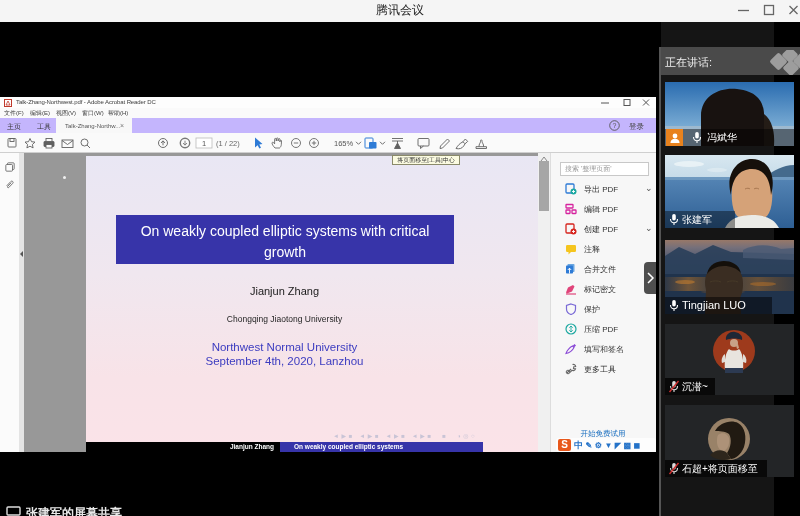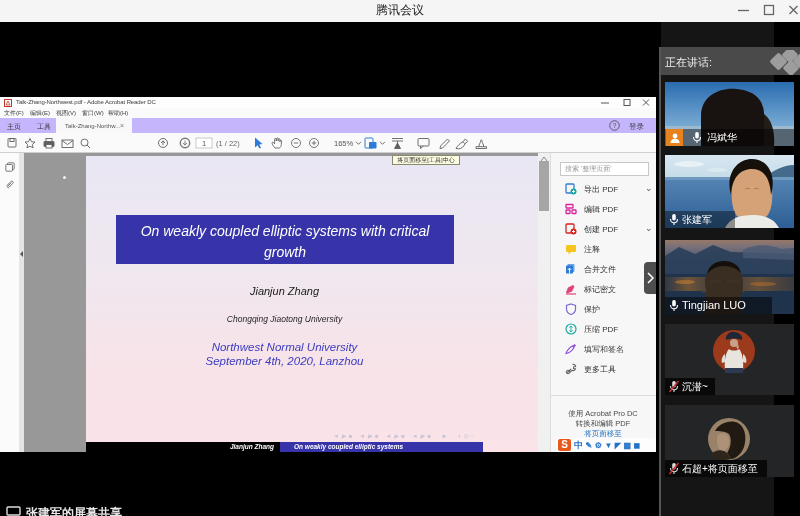--- a/index.html
+++ b/index.html
@@ -148,21 +148,21 @@
 
     <div class="abs" style="left:63px;top:23px;width:3px;height:3px;background:#f0f0f0;border-radius:50%;"></div>
 
     <svg class="abs" style="left:19px;top:97px;" width="5" height="8" viewBox="0 0 5 8">
         <path d="M4 1 L1 4 L4 7 Z" fill="#555"></path>
       </svg>
     <svg class="abs" style="left:550px;top:146px;" width="5" height="8" viewBox="0 0 5 8">
         <path d="M4 1 L1 4 L4 7 Z" fill="#555"></path>
       </svg>
 
-    <div class="abs" style="left:86px;top:3px;width:471px;height:296px;background:linear-gradient(180deg,#e9e7f4 0%,#f0e7ef 40%,#f8e3e8 75%,#fbe3e8 100%);overflow:hidden;font-style:italic;">
+    <div class="abs" style="left:86px;top:3px;width:471px;height:296px;background:linear-gradient(180deg,#e9e7f4 0%,#f0e7ef 40%,#f8e3e8 75%,#fbe3e8 100%);overflow:hidden;">
 
       <div class="abs" style="left:30px;top:59px;width:338px;height:49px;background:#3734a9;color:#fff;text-align:center;font-size:14px;line-height:1.5;padding-top:6px;">On weakly coupled elliptic systems with critical<br>growth</div>
       <div class="abs" style="left:0;top:129px;width:397px;text-align:center;font-size:11px;color:#1a1a1a;">Jianjun Zhang</div>
       <div class="abs" style="left:0;top:158px;width:397px;text-align:center;font-size:8.5px;color:#262626;">Chongqing Jiaotong University</div>
       <div class="abs" style="left:0;top:184px;width:397px;text-align:center;font-size:11.5px;color:#3c3cc0;line-height:1.25;">Northwest Normal University<br>September 4th, 2020, Lanzhou</div>
 
       <div class="abs" style="left:247px;top:276px;width:150px;font-size:6px;color:#c9c4d6;letter-spacing:2.6px;white-space:nowrap;">◄▶■&nbsp;◄▶■&nbsp;◄▶■&nbsp;◄▶■&nbsp;&nbsp;■&nbsp;&nbsp;◑◎○</div>
 
       <div class="abs" style="left:0;top:286px;width:194px;height:10px;background:#000;">
         <div style="text-align:right;font-size:6.5px;color:#fff;font-weight:bold;line-height:10px;padding-right:6px;">Jianjun Zhang</div>
@@ -264,22 +264,21 @@
     </div>
 
     <div class="abs" style="left:644px;top:109px;width:13px;height:32px;background:#4e4e4e;border-radius:4px 0 0 4px;">
       <svg style="position:absolute;left:2px;top:9px;" width="9" height="14" viewBox="0 0 9 14">
           <path d="M2 2 L7 7 L2 12" fill="none" stroke="#fff" stroke-width="1.5"></path>
         </svg>
     </div>
 
     <div class="abs" style="left:392px;top:2px;width:68px;height:10px;background:#fbfbe1;border:1px solid #8a8a6a;font-size:6px;color:#333;line-height:8px;text-align:center;white-space:nowrap;overflow:hidden;">将页面移至[工具]中心</div>
 
-    <div class="abs" style="left:550px;top:242px;width:106px;text-align:center;font-size:7.5px;color:#4a4a4a;line-height:1.3;border-top:1px solid #ddd;padding-top:13px;">使用 Acrobat Pro DC<br>转换和编辑 PDF</div>
-    <div class="abs" style="left:550px;top:276px;width:106px;text-align:center;font-size:7.5px;color:#1a6fc0;">将页面移至</div>
+    <div class="abs" style="left:550px;top:276px;width:106px;text-align:center;font-size:7.5px;color:#1a6fc0;">开始免费试用</div>
 
     <div class="abs" style="left:556px;top:285px;width:100px;height:14px;background:#fdfdfd;border-radius:3px;">
       <div class="abs" style="left:2px;top:1px;width:13px;height:12px;background:#e8581c;border-radius:2px;color:#fff;font-weight:bold;font-size:10px;text-align:center;line-height:12px;">S</div>
       <div class="abs" style="left:18px;top:1px;font-size:9px;color:#2472c8;letter-spacing:2.5px;font-weight:bold;">中<span style="font-size:8px;">✎⚙▼◤▩◼</span></div>
     </div>
   </div>
 </div>
 
 <div class="abs" style="left:659px;top:47px;width:3px;height:469px;background:#555;"></div>
 

